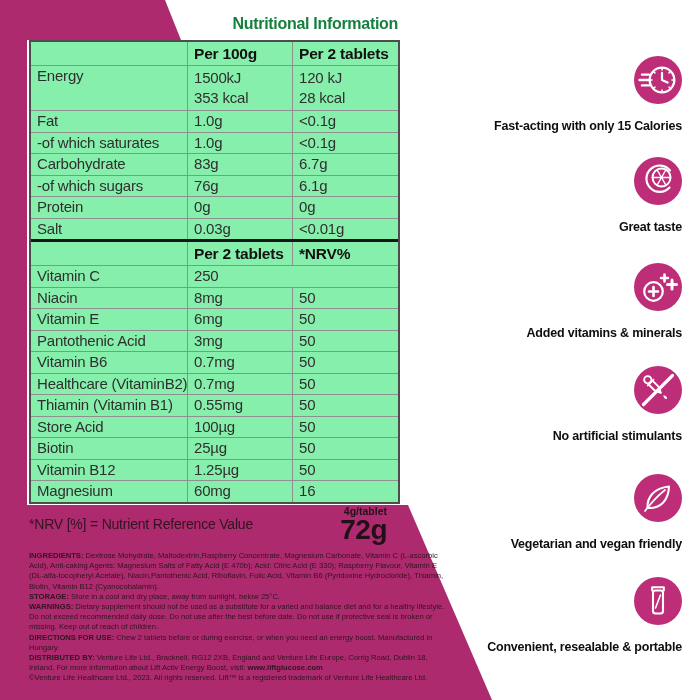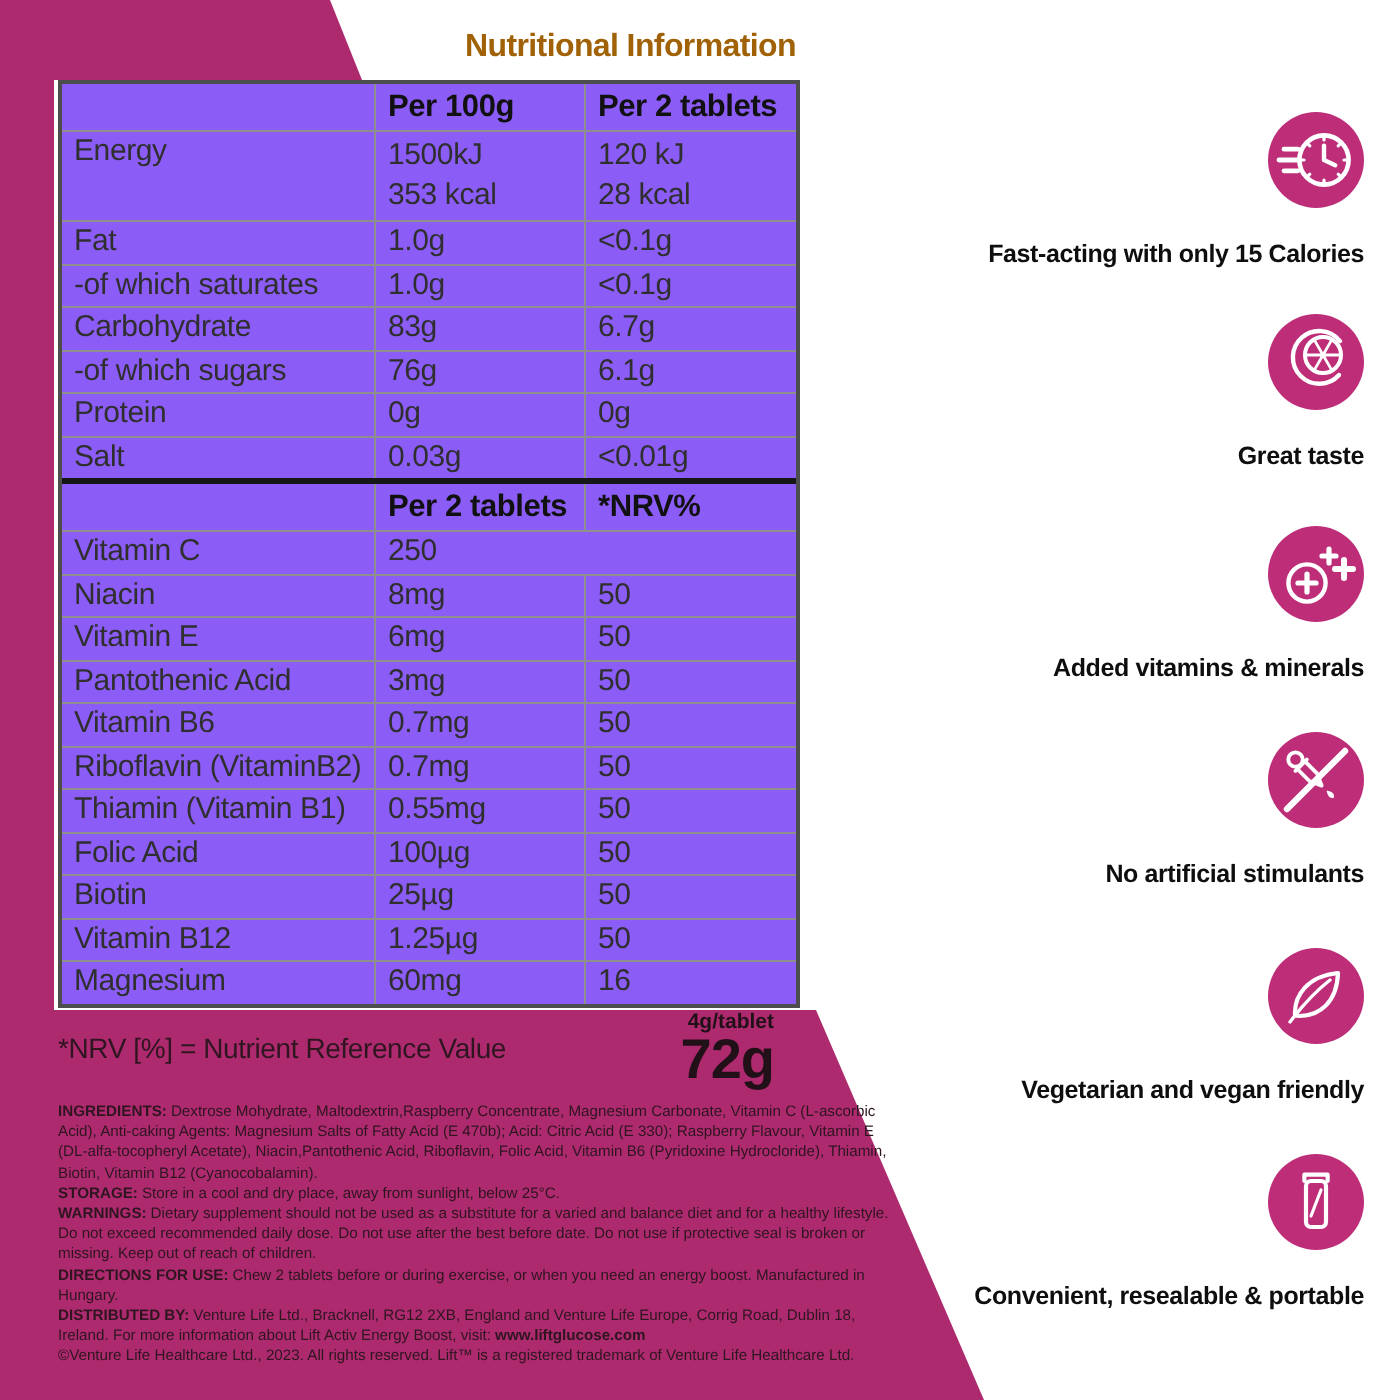--- a/index.html
+++ b/index.html
@@ -7,24 +7,24 @@
     --icon-accent:#bd2d78;
     --text-dark:#2e1520;
   }
   html,body{margin:0;padding:0;}
   body{font-family:"Liberation Sans", sans-serif;background:#ffffff;}
   #scene{position:relative;width:700px;height:700px;background:#ffffff;overflow:hidden;}
   #bg-svg{position:absolute;left:0;top:0;z-index:0;}
 
   
   .title{position:absolute;left:188px;top:15px;width:210px;text-align:right;
-    font-size:16px;font-weight:bold;color:#a16207;letter-spacing:-0.3px;z-index:2;}
-
-  
-  .ntable{position:absolute;left:29px;top:40px;width:371px;background:#8b5cf6;
+    font-size:16px;font-weight:bold;color:#15803d;letter-spacing:-0.3px;z-index:2;}
+
+  
+  .ntable{position:absolute;left:29px;top:40px;width:371px;background:#86efac;
     border:2px solid #4d4d4d;box-sizing:border-box;z-index:2;}
   .t-row{display:grid;grid-template-columns:156px 105px 106px;border-top:1px solid #8f8f8f;}
   .t-row.first{border-top:none;}
   .t-row.thick{border-top:3px solid #161616;}
   .t-cell{padding:2px 6px;font-size:15px;line-height:16.5px;color:#2f2f2f;
     letter-spacing:-0.2px;white-space:nowrap;overflow:hidden;}
   .t-cell.c2,.t-cell.c3{border-left:1px solid #8f8f8f;}
   .t-head .t-cell{font-size:15.5px;font-weight:bold;color:#111;padding:3px 6px;line-height:17px;}
   .two-line div{line-height:20px;}
 
@@ -136,31 +136,31 @@
       <div class="t-cell">Pantothenic Acid</div>
       <div class="t-cell c2">3mg</div>
       <div class="t-cell c3">50</div>
     </div>
     <div class="t-row">
       <div class="t-cell">Vitamin B6</div>
       <div class="t-cell c2">0.7mg</div>
       <div class="t-cell c3">50</div>
     </div>
     <div class="t-row">
-      <div class="t-cell">Riboflavin (VitaminB2)</div>
+      <div class="t-cell">Healthcare (VitaminB2)</div>
       <div class="t-cell c2">0.7mg</div>
       <div class="t-cell c3">50</div>
     </div>
     <div class="t-row">
       <div class="t-cell">Thiamin (Vitamin B1)</div>
       <div class="t-cell c2">0.55mg</div>
       <div class="t-cell c3">50</div>
     </div>
     <div class="t-row">
-      <div class="t-cell">Folic Acid</div>
+      <div class="t-cell">Store Acid</div>
       <div class="t-cell c2">100µg</div>
       <div class="t-cell c3">50</div>
     </div>
     <div class="t-row">
       <div class="t-cell">Biotin</div>
       <div class="t-cell c2">25µg</div>
       <div class="t-cell c3">50</div>
     </div>
     <div class="t-row">
       <div class="t-cell">Vitamin B12</div>

